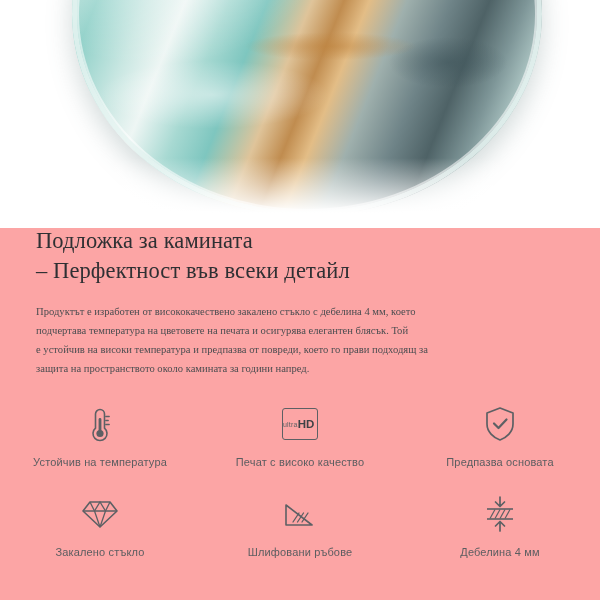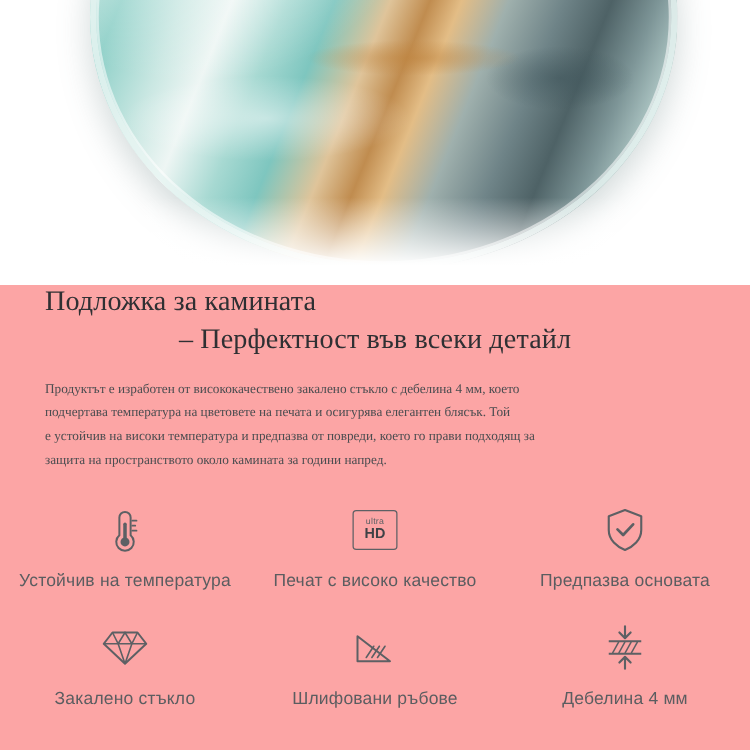--- a/index.html
+++ b/index.html
@@ -133,21 +133,20 @@
     padding: 0 36px;
     font-family: "Liberation Serif", serif;
     font-size: 22.5px;
     line-height: 30px;
     color: #2f3033;
     font-weight: 400;
     letter-spacing: 0.1px;
   }
   .headline .l2 {
     display: block;
-    text-align: center;
   }
   .paragraph {
     margin: 16px 0 0 0;
     padding: 0 36px;
     font-family: Liberation Serif, serif;
     font-size: 10.6px;
     line-height: 19px;
     color: #4b4d50;
   }
   .paragraph span {
@@ -173,37 +172,35 @@
     justify-content: flex-start;
   }
   .feat-icon {
     height: 48px;
     display: flex;
     align-items: center;
     justify-content: center;
   }
   .feat-label {
     margin-top: 8px;
-    font-size: 14px;
+    font-size: 11px;
     color: #5b5d60;
     text-align: center;
     letter-spacing: 0.15px;
   }
   .row2 {
     margin-top: 22px;
   }
   .ultrahd {
     width: 34px;
     height: 30px;
     border: 1.6px solid #5d6064;
     border-radius: 3px;
     display: flex;
-    flex-direction: column;
     align-items: center;
-    justify-content: center;
     line-height: 1;
   }
   .ultrahd .u1 {
     font-size: 7px;
     color: #5d6064;
     letter-spacing: 0.2px;
   }
   .ultrahd .u2 {
     font-size: 11.5px;
     font-weight: bold;

